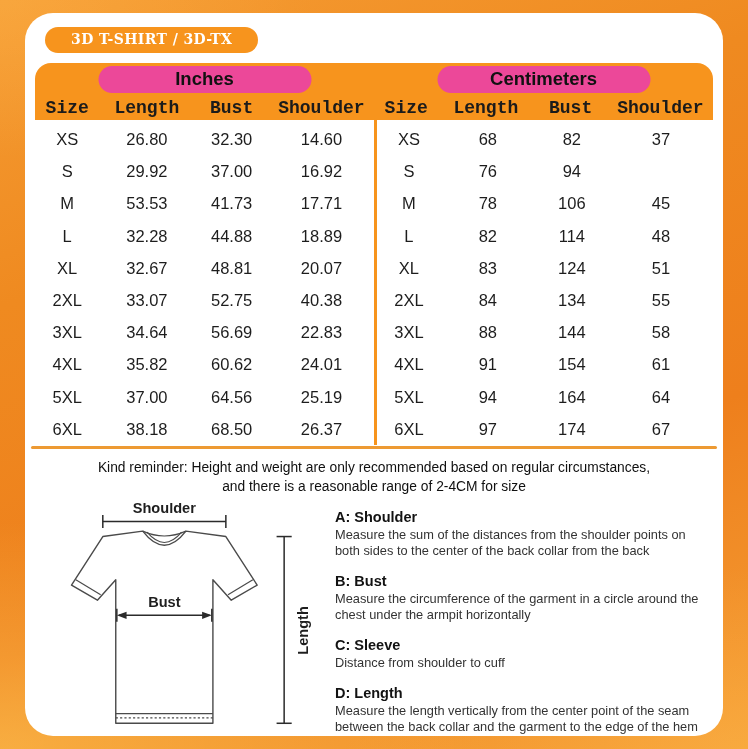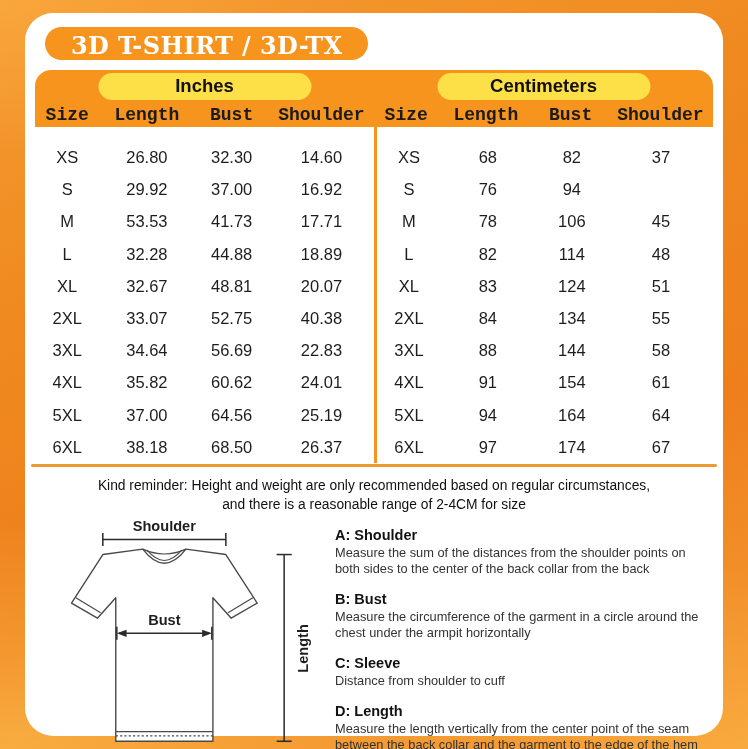--- a/index.html
+++ b/index.html
@@ -12,39 +12,39 @@
       radial-gradient(70% 35% at 0% 0%, rgba(255,185,80,.35), rgba(255,185,80,0) 60%),
       linear-gradient(160deg,#f59c33 0%,#ef8a20 30%,#ee7f1c 65%,#f59f36 100%);
   }
   .card{
     position:absolute;left:25px;right:25px;top:13px;bottom:13px;
     background:#ffffff;border-radius:28px;
   }
   .badge{
     display:inline-block;margin:14px 0 0 20px;
     background:#F7941D;color:#fff;border-radius:999px;
-    font-family:"DejaVu Serif",serif;font-weight:700;font-size:24px;letter-spacing:.4px;
-    padding:4px 26px 0;
+    font-family:"DejaVu Serif",serif;font-weight:700;font-size:14px;letter-spacing:.4px;
+    padding:4px 26px 6px;
   }
   .tables{margin:10px 10px 0 10px;}
   .band{
     background:#F7941D;border-radius:16px 16px 0 0;height:57px;
     display:flex;position:relative;
   }
   .band-half{width:50%;position:relative;}
   .unit-pill{
     position:absolute;top:3px;left:50%;transform:translateX(-50%);
-    background:#fde047;border-radius:999px;min-width:185px;text-align:center;
+    background:#ec4899;border-radius:999px;min-width:185px;text-align:center;
     font-size:18.5px;font-weight:600;color:#111;padding:2px 14px 3px;
   }
   .cols{display:grid;grid-template-columns:19% 28% 22% 31%;}
   .hrow{position:absolute;bottom:2px;left:0;right:0;}
   .hcell{text-align:center;font-size:18px;font-weight:700;color:#1b1b1b;font-family:Liberation Mono, monospace;}
   .bodies{display:flex;}
-  .tbody{width:50%;box-sizing:border-box;padding-top:14px;}
+  .tbody{width:50%;box-sizing:border-box;padding-top:3px;}
   .tbody.right{border-left:3px solid #F7941D;}
   .trow{height:32.2px;line-height:32.2px;}
   .tcell{text-align:center;font-size:16.5px;font-weight:500;color:#1d1d1d;}
   .rule{height:3px;background:#ED9A33;border-radius:2px;margin:1px 6px 0 6px;}
   .reminder{margin-top:9px;text-align:center;font-weight:400;font-size:13.8px;color:#101010;line-height:1.4;}
   .bottom{display:flex;margin:6px 10px 0 26px;}
   .diagram{flex:0 0 auto;}
   .defs{margin-left:12px;margin-top:6px;width:398px;}
   .def-block{margin-bottom:13px;}
   .def-term{font-size:14.5px;font-weight:700;color:#121212;margin-bottom:2px;}

